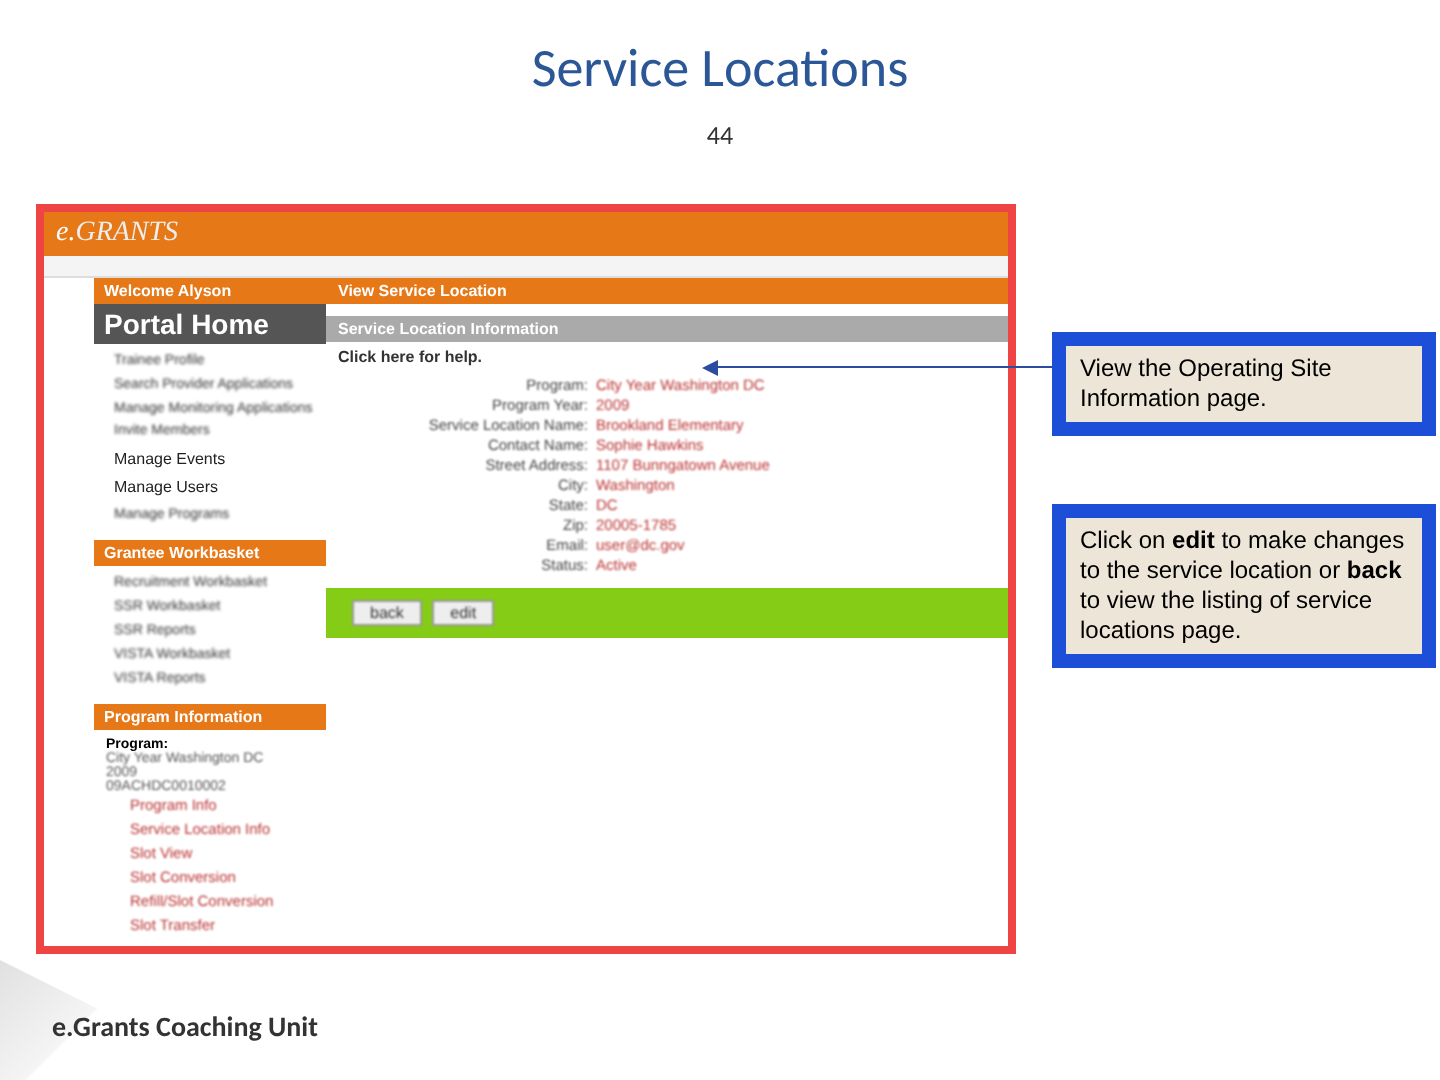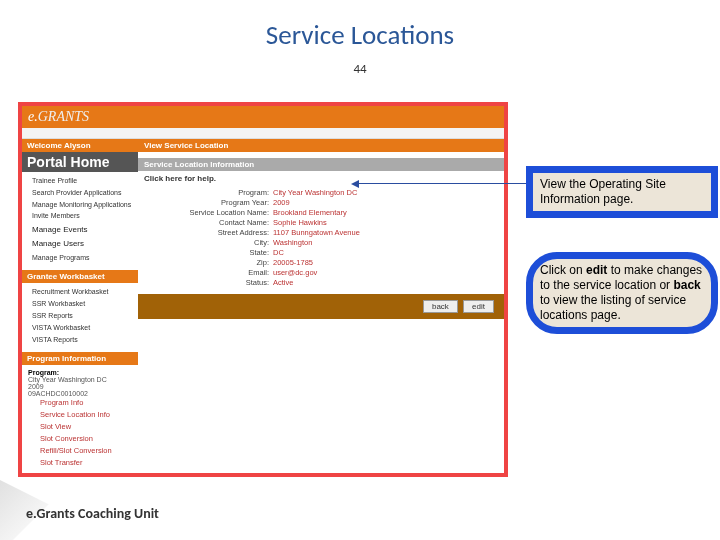--- a/index.html
+++ b/index.html
@@ -32,41 +32,41 @@
     border: 4px solid #ef4444;
     background: #fff;
     font-family: Verdana, Arial, sans-serif;
     font-size: 8px;
   }
   .topbar { background: #e67817; height: 22px; display: flex; align-items: center; padding-left: 6px; }
   .logo { color: #fff; font-style: italic; font-family: Georgia, serif; font-size: 14px; }
   .logo-g { color: #eee; }
   .topstrip { background: #f4f4f4; height: 10px; border-bottom: 1px solid #ddd; }
   .layout { display: flex; }
-  .sidebar { width: 116px; flex-shrink: 0; }
+  .sidebar { width: 116px; flex-shrink: 0; margin-left: 25px; }
   .welcome { background: #e67817; color: #fff; padding: 2px 5px; font-size: 8px; font-weight: bold; }
   .portal-home { background: #555; color: #fff; padding: 2px 5px; font-size: 14px; font-weight: bold; }
   .nav { padding: 4px 4px 6px 10px; line-height: 1.4; color: #333; }
   .nav .item { filter: blur(0.7px); font-size: 7px; margin-bottom: 2px; white-space: nowrap; }
   .nav .clear { filter: none; font-size: 8px; color: #222; margin: 3px 0; }
   .sec-head { background: #e67817; color: #fff; padding: 2px 5px; font-size: 8px; font-weight: bold; }
   .prog-info { padding: 4px 6px; font-size: 7px; }
   .prog-info .lbl { color: #000; font-weight: bold; }
   .prog-info .val { color: #555; filter: blur(0.6px); white-space: nowrap; }
   .prog-links { color: #b33; padding-left: 12px; line-height: 1.6; font-size: 7.5px; filter: blur(0.6px); }
 
   .main { flex: 1; }
   .main-title { background: #e67817; color: #fff; padding: 2px 6px; font-size: 8px; font-weight: bold; }
   .section-bar { background: #aaa; color: #fff; padding: 2px 6px; font-size: 8px; font-weight: bold; }
   .help { color: #333; padding: 3px 6px; font-size: 8px; font-weight: bold; }
   .info { padding: 2px 6px 6px; }
   .row { display: flex; font-size: 7.5px; margin-bottom: 1px; }
   .row .k { width: 125px; text-align: right; color: #444; padding-right: 4px; filter: blur(0.6px); }
   .row .v { color: #b33; filter: blur(0.6px); }
-  .btn-row { text-align: right; padding: 6px 10px; background: #a16207; }
+  .btn-row { padding: 6px 10px; background: #84cc16; }
   .btn {
     display: inline-block;
     font-size: 8px;
     padding: 1px 8px;
     border: 1px solid #999;
     background: #eee;
     color: #333;
     margin-left: 3px;
     filter: blur(0.6px);
   }
@@ -77,21 +77,21 @@
     background: #ece5d8;
     border: 7px solid #1d4ed8;
     font-family: Arial, sans-serif;
     font-size: 12px;
     padding: 4px 7px;
     line-height: 1.25;
     color: #000;
     width: 164px;
   }
   #c1 { left: 526px; top: 166px; }
-  #c2 { left: 526px; top: 252px; border-radius: 31px; }
+  #c2 { left: 526px; top: 252px; }
   .arrow1 {
     position: absolute;
     left: 358px;
     top: 183px;
     width: 168px;
     height: 0;
     border-top: 1.5px solid #2a4da0;
     z-index: 5;
   }
   .arrow1::before {

